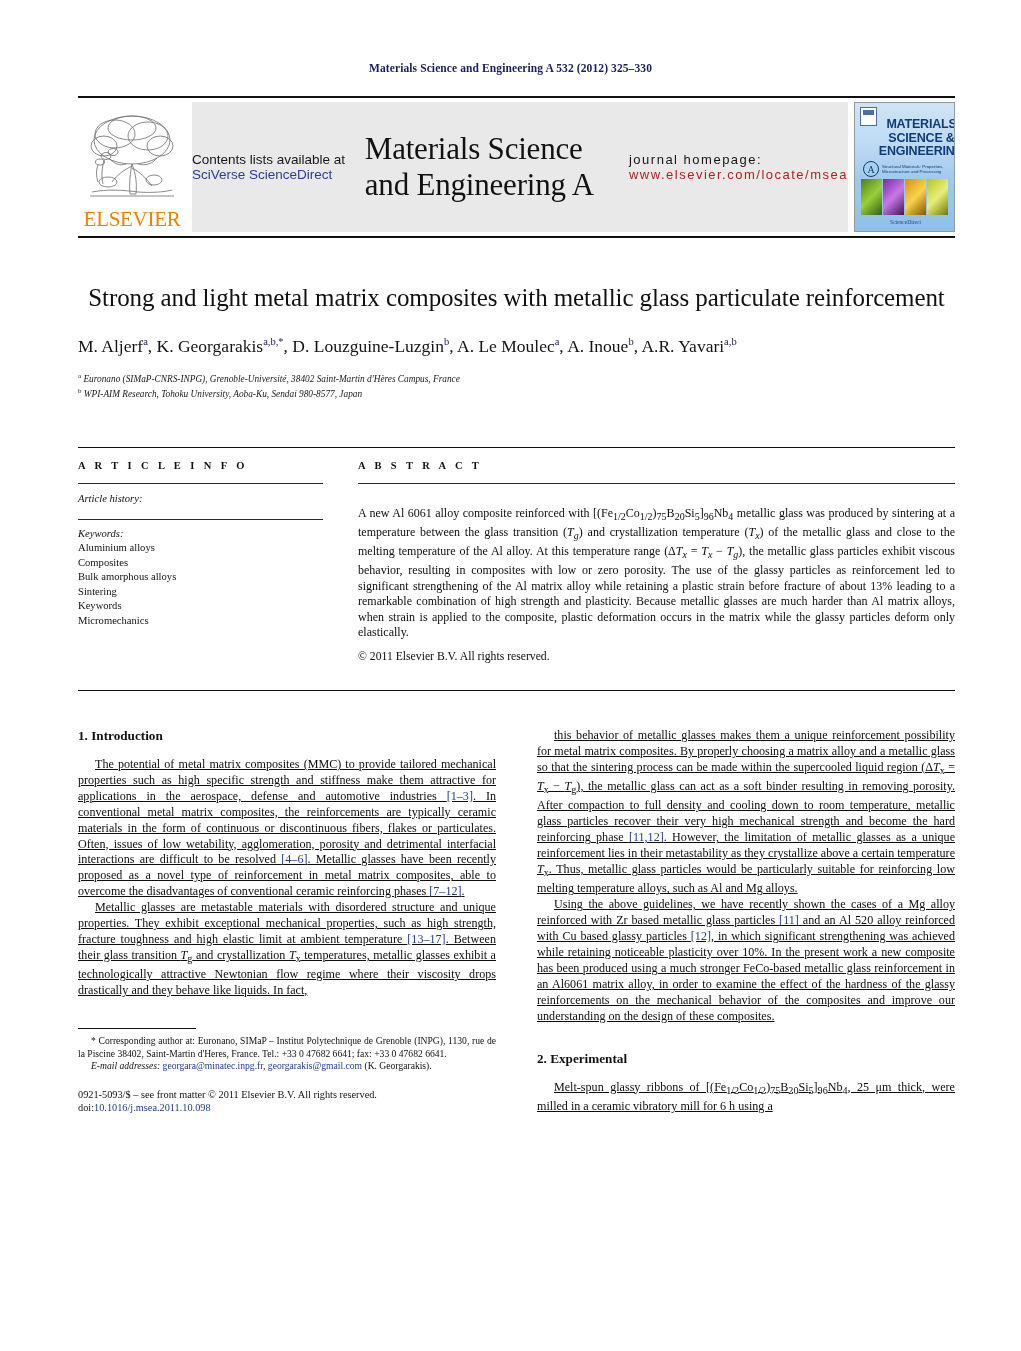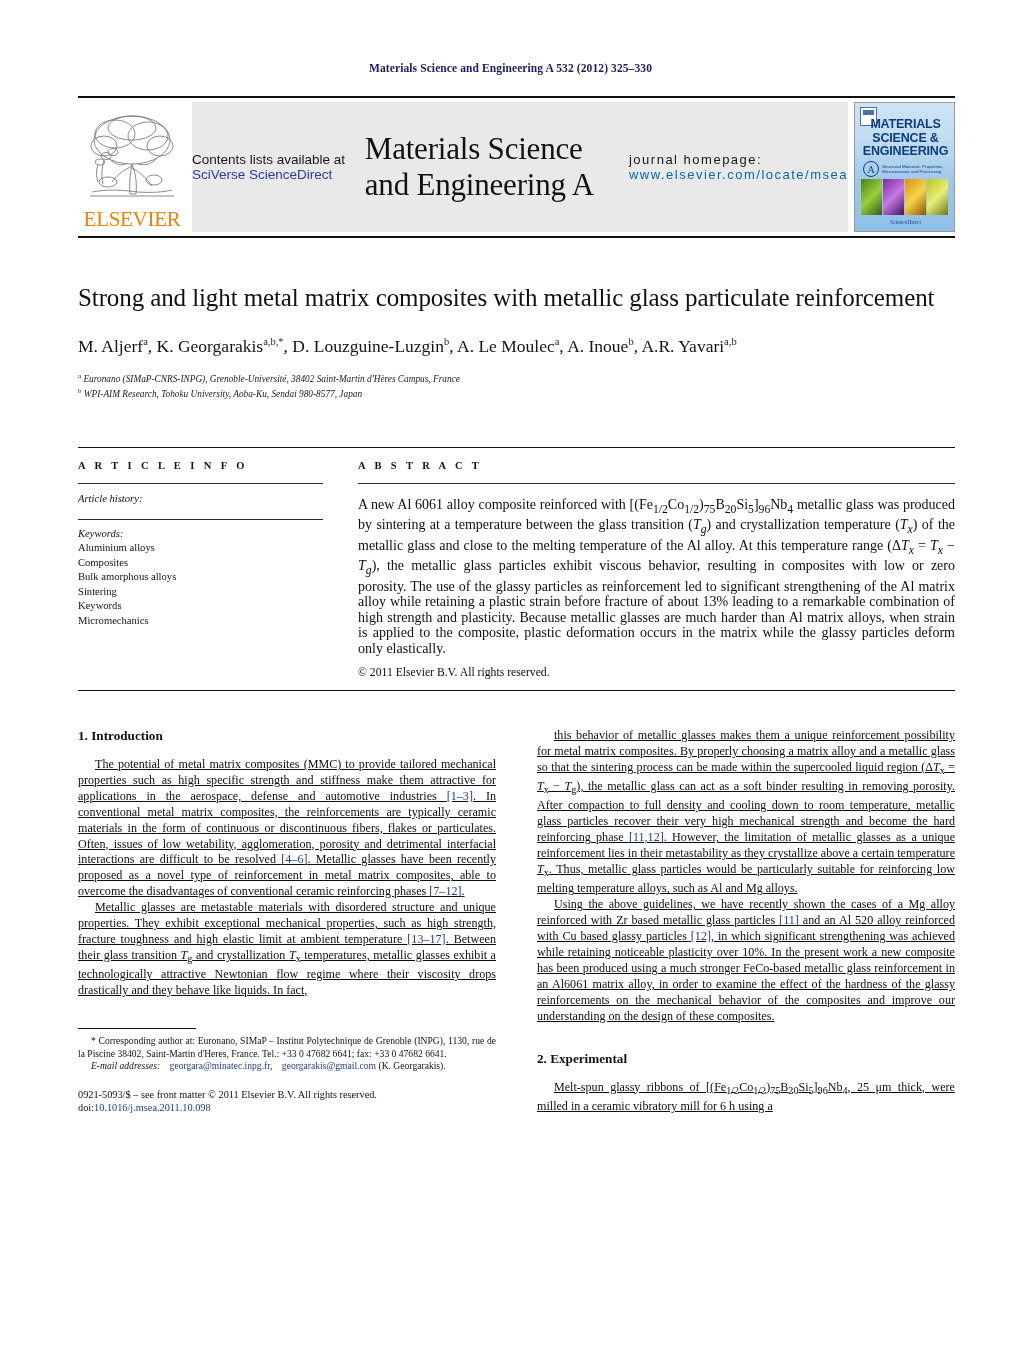--- a/index.html
+++ b/index.html
@@ -95,42 +95,42 @@
     font-size: 31px;
     color: #111;
     letter-spacing: -0.2px;
   }
   .homepage-line {
     font-family: "Liberation Sans", sans-serif;
     font-size: 13px;
     letter-spacing: 1.5px;
     color: #161616;
   }
-  .homepage-line .url { color: #0369a1; }
+  .homepage-line .url { color: #b91c1c; }
   .cover-thumb {
     width: 101px;
     flex: 0 0 101px;
     border: 1px solid #999;
     box-sizing: border-box;
     background: linear-gradient(180deg,#cfe4f5 0%,#bcd9f2 35%,#9fc9ec 60%,#8fc0e8 100%);
     position: relative;
     overflow: hidden;
   }
   .cover-topicon {
     position: absolute; top: 4px; left: 5px;
     width: 15px; height: 17px; background:#fff;
     border: 1px solid #4a6fa8;
   }
   .cover-topicon:after{
     content:""; position:absolute; left:2px; top:2px; right:2px; height:5px;
     background:#4a6fa8;
   }
   .cover-title {
     position: absolute;
-    top: 15px; left: 0; width: 101px;
+    top: 15px; left: 16px; width: 101px;
     text-align: center;
     font-family: "Liberation Sans", sans-serif;
     font-weight: bold;
     font-size: 12.5px;
     line-height: 13.5px;
     color: #0d3c7a;
     letter-spacing: -0.2px;
   }
   .cover-sub {
     position: absolute;
@@ -173,20 +173,21 @@
   
   .title-block { position:absolute; top: 282px; left: 78px; width: 877px; }
   .paper-title {
     font-family: "Liberation Serif", serif;
     font-size: 25px;
     line-height: 31px;
     color: #111;
     margin: 0;
     font-weight: normal;
     letter-spacing: -0.1px;
+    text-align: center;
   }
   .authors {
     margin-top: 18px;
     font-family: "Liberation Serif", serif;
     font-size: 17.5px;
     color: #141414;
     line-height: 22px;
   }
   .authors sup { font-size: 10.5px; color:#1b1b63; vertical-align: super; }
   .affiliations {
@@ -214,22 +215,22 @@
     font-size: 10.5px;
     letter-spacing: 3.4px;
     color:#111;
   }
   .thin-rule { border-top: 0.9px solid #2b2b2b; margin-top: 12px; }
   .hist-block { margin-top: 8px; font-size: 10.6px; line-height: 14.5px; color:#111; }
   .hist-block .ital { font-style: italic; }
   .kw-block { margin-top: 7px; font-size: 10.6px; line-height: 14.5px; color:#111; }
   .kw-block .ital { font-style: italic; }
   .abstract-text {
-    margin-top: 13px;
-    font-size: 14px;
+    margin-top: 22px;
+    font-size: 12px;
     line-height: 15.6px;
     text-align: justify;
     color: #0e0e0e;
   }
   .copyright {
     margin-top: 9px;
     text-align: left;
     font-size: 11.7px;
     color:#0e0e0e;
   }
@@ -270,21 +271,21 @@
     width: 418px;
   }
   .fn-rule { width: 118px; border-top: 0.9px solid #111; margin-bottom: 6px; }
   .fn-text {
     font-size: 9.6px;
     line-height: 12.6px;
     color: #111;
     text-align: justify;
   }
   .fn-text .ital { font-style: italic; }
-  .mail { color:#1f3c8f;margin-left:7px; }
+  .mail { color:#1f3c8f; }
   .fn-indent { text-indent: 13px; }
   .issn {
     margin-top: 15px;
     font-size: 10.3px;
     line-height: 13.5px;
     color:#111;
   }
   .doi-link { color:#1f3c8f; }
 </style>
 </head>

